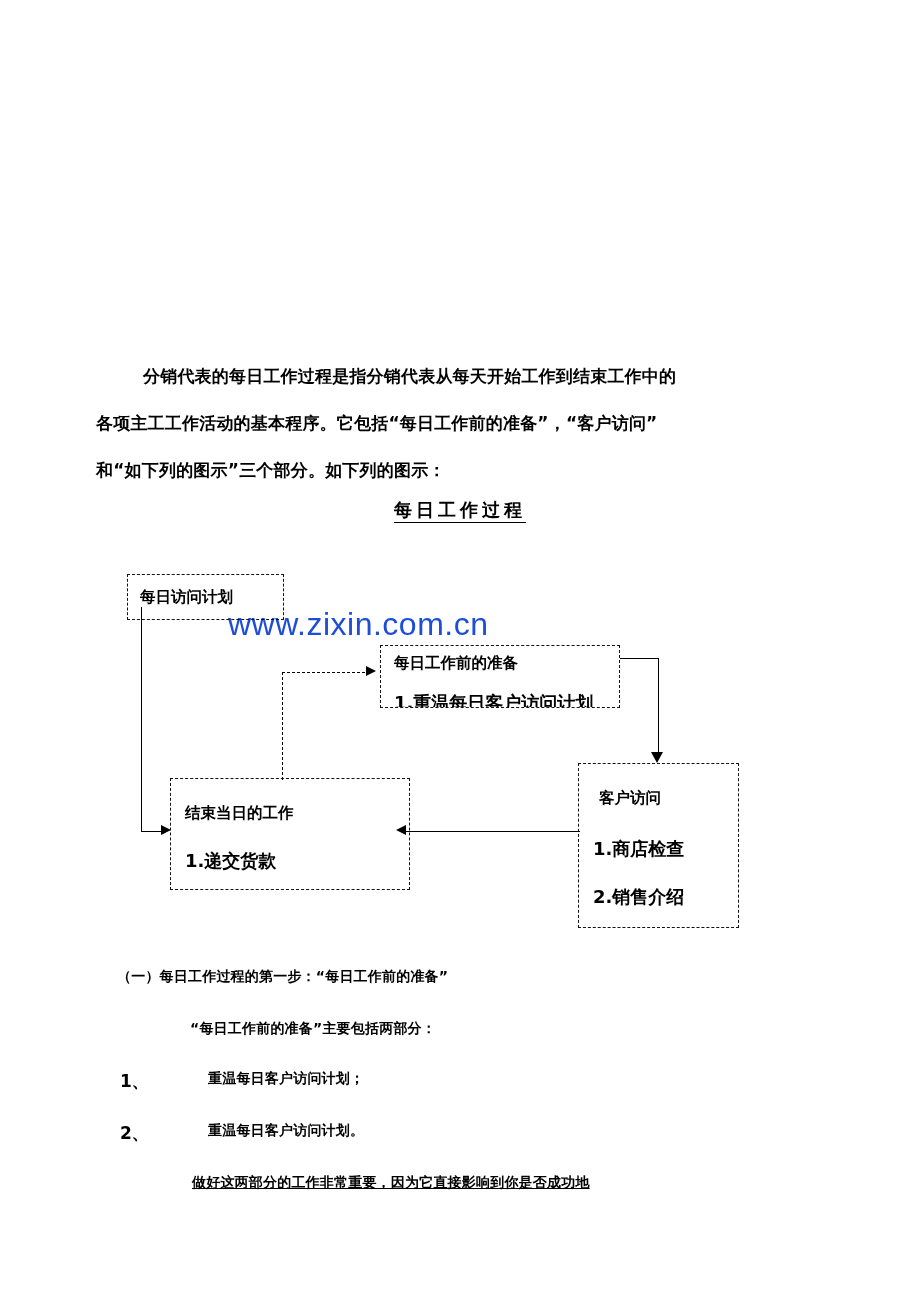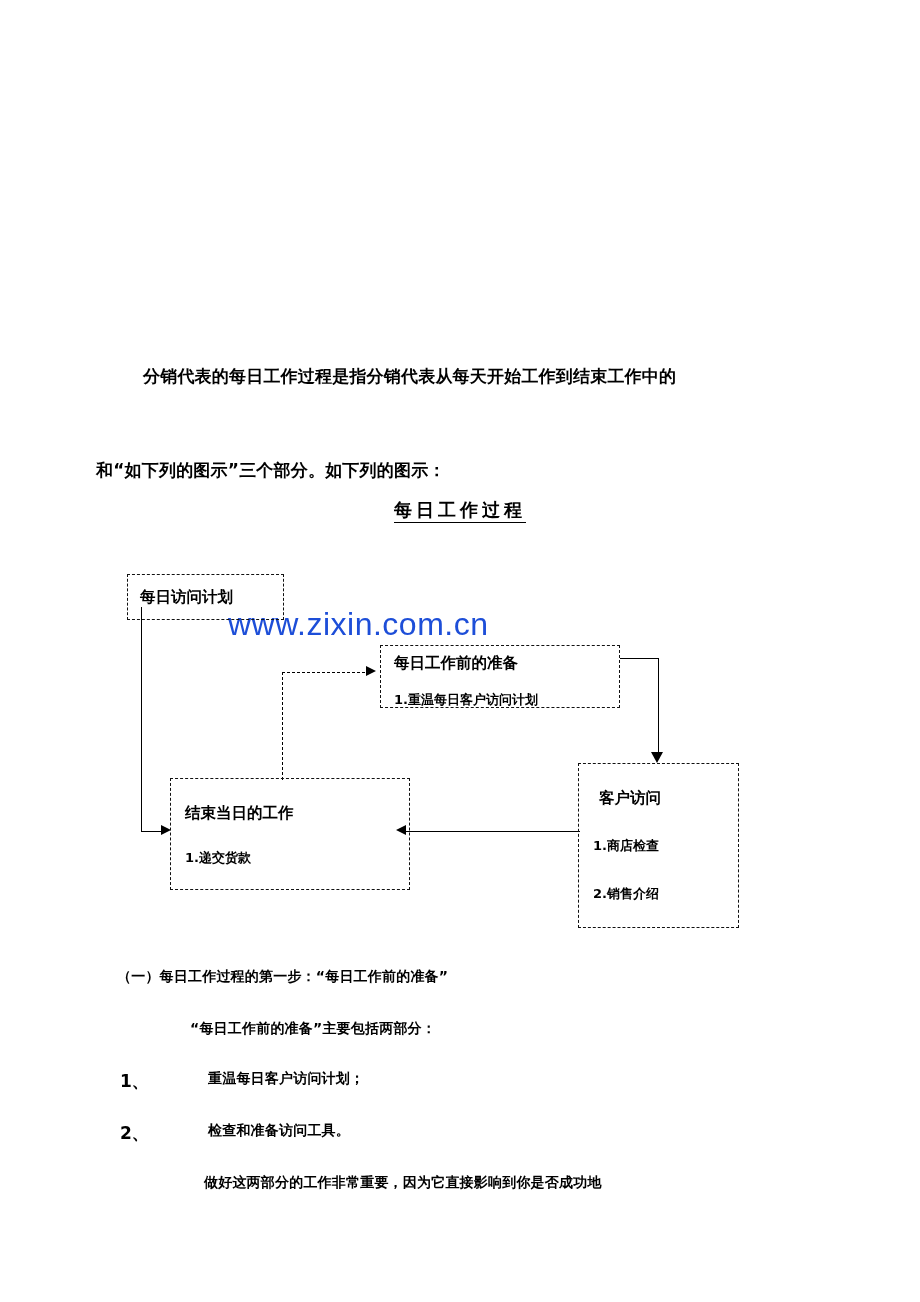--- a/index.html
+++ b/index.html
@@ -82,21 +82,21 @@
     background: transparent;
   }
   .dbox .btitle {
     position: absolute;
     font-size: 15.5px;
     font-weight: 700;
     white-space: nowrap;
   }
   .dbox .bitem {
     position: absolute;
-    font-size: 13px;
+    font-size: 18px;
     font-weight: 700;
     white-space: nowrap;
   }
 
   
   #box-plan   { left: 127px; top: 574px; width: 157px; height: 46px; }
   #box-plan .btitle { left: 12px; top: 12px; }
 
   #box-prep   { left: 380px; top: 645px; width: 240px; height: 63px; }
   #box-prep .btitle { left: 13px; top: 7px; }
@@ -163,20 +163,21 @@
     white-space: nowrap;
   }
 </style>
 </head>
 <body>
 
 <div class="page">
 
 
   <div class="body-line" style="left:143px; top:365px;">分销代表的每日工作过程是指分销代表从每天开始工作到结束工作中的</div>
+  <div class="body-line" style="left:96px; top:412px;">各项主工工作活动的基本程序。它包括“每日工作前的准备”，“客户访问”</div>
   <div class="body-line" style="left:96px; top:459px;">和“如下列的图示”三个部分。如下列的图示：</div>
 
   <div class="center-title">
     <span>每日工作过程</span>
   </div>
 
   <div class="watermark">www.zixin.com.cn</div>
 
   <div>
 
@@ -217,17 +218,17 @@
   </div>
 
   <div class="sect-line" style="left:117px; top:968px;">（一）每日工作过程的第一步：“每日工作前的准备”</div>
 
   <div class="sect-line" style="left:190px; top:1020px;">“每日工作前的准备”主要包括两部分：</div>
 
   <div class="num-marker" style="left:120px; top:1070px;">1、</div>
   <div class="sect-line" style="left:208px; top:1070px;">重温每日客户访问计划；</div>
 
   <div class="num-marker" style="left:120px; top:1122px;">2、</div>
-  <div class="sect-line" style="left:208px; top:1122px;">检查和准备访问工具。</div>
-
-  <div class="sect-line" style="left:204px; top:1174px;">做好这两部分的工作非常重要，因为它直接影响到你是否成功地</div>
+  <div class="sect-line" style="left:208px; top:1122px;">重温每日客户访问计划。</div>
+
+  <div class="sect-line" style="left:192px; top:1174px;text-decoration:underline;">做好这两部分的工作非常重要，因为它直接影响到你是否成功地</div>
 
 </div>
 
 </body></html>

